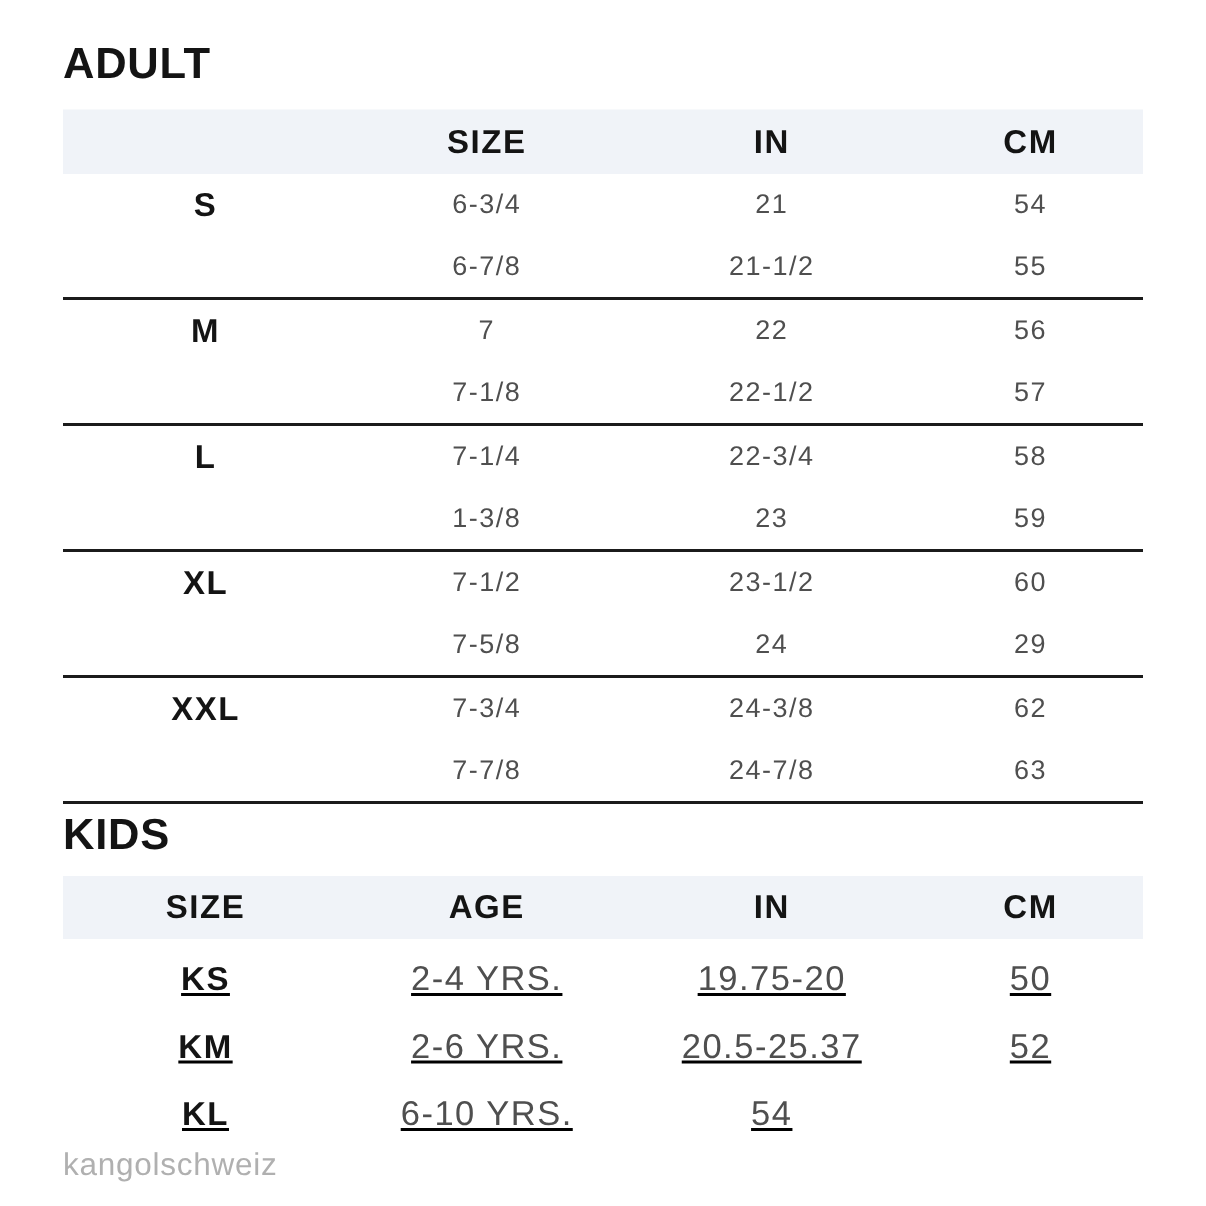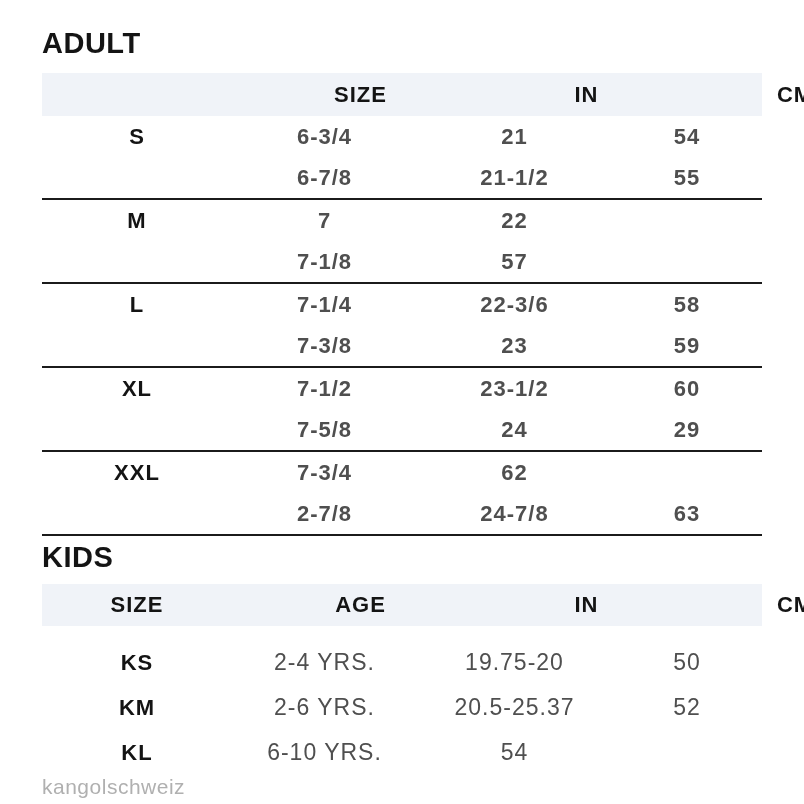--- a/index.html
+++ b/index.html
@@ -37,47 +37,46 @@
   .trow{
     display:grid;
     grid-template-columns:190px 185px 195px 150px;
     align-items:center;
   }
   .trow > div{text-align:center;}
 
   .thead{
     background:var(--band);
     height:43px;
-    gap:36px;
   }
   .thead > div{
     font-weight:800;
     font-size:22px;
     letter-spacing:1px;
     color:var(--heading);
   }
   .kids .thead{height:42px;}
 
   .adult .body-row{height:41px;}
   .size-group{border-bottom:2.5px solid var(--divider);}
 
   .row-label{
     font-weight:800;
     font-size:22px;
     letter-spacing:1px;
     color:var(--heading);
   }
   .adult .cell{
-    font-size:22px;
-    font-weight:700;
+    font-size:18px;
+    font-weight:400;
     letter-spacing:1px;
     color:var(--body);
   }
 
-  .kids .tbody{padding-top:14px;}
+  .kids .tbody{padding-top:4px;text-decoration:underline;}
   .kids .body-row{height:45px;}
   .kids .cell{
     font-size:23px;
     font-weight:400;
     letter-spacing:1px;
     color:var(--body);
     text-align:center;
   }
 
   .watermark{
@@ -116,38 +115,40 @@
         <div class="cell">21-1/2</div>
         <div class="cell">55</div>
       </div>
     </div>
 
     <div class="size-group">
       <div class="trow body-row">
         <div class="row-label">M</div>
         <div class="cell">7</div>
         <div class="cell">22</div>
+        <div class="cell">56</div>
       </div>
       <div class="trow body-row">
         <div class="row-label"></div>
         <div class="cell">7-1/8</div>
+        <div class="cell">22-1/2</div>
         <div class="cell">57</div>
       </div>
     </div>
 
     <div class="size-group">
       <div class="trow body-row">
         <div class="row-label">L</div>
         <div class="cell">7-1/4</div>
-        <div class="cell">22-3/6</div>
+        <div class="cell">22-3/4</div>
         <div class="cell">58</div>
       </div>
       <div class="trow body-row">
         <div class="row-label"></div>
-        <div class="cell">7-3/8</div>
+        <div class="cell">1-3/8</div>
         <div class="cell">23</div>
         <div class="cell">59</div>
       </div>
     </div>
 
     <div class="size-group">
       <div class="trow body-row">
         <div class="row-label">XL</div>
         <div class="cell">7-1/2</div>
         <div class="cell">23-1/2</div>
@@ -158,25 +159,26 @@
         <div class="cell">7-5/8</div>
         <div class="cell">24</div>
         <div class="cell">29</div>
       </div>
     </div>
 
     <div class="size-group">
       <div class="trow body-row">
         <div class="row-label">XXL</div>
         <div class="cell">7-3/4</div>
+        <div class="cell">24-3/8</div>
         <div class="cell">62</div>
       </div>
       <div class="trow body-row">
         <div class="row-label"></div>
-        <div class="cell">2-7/8</div>
+        <div class="cell">7-7/8</div>
         <div class="cell">24-7/8</div>
         <div class="cell">63</div>
       </div>
     </div>
   </div>
 
   <h1 class="section-title kids-title">KIDS</h1>
 
   <div class="size-table kids">
     <div class="trow thead">

